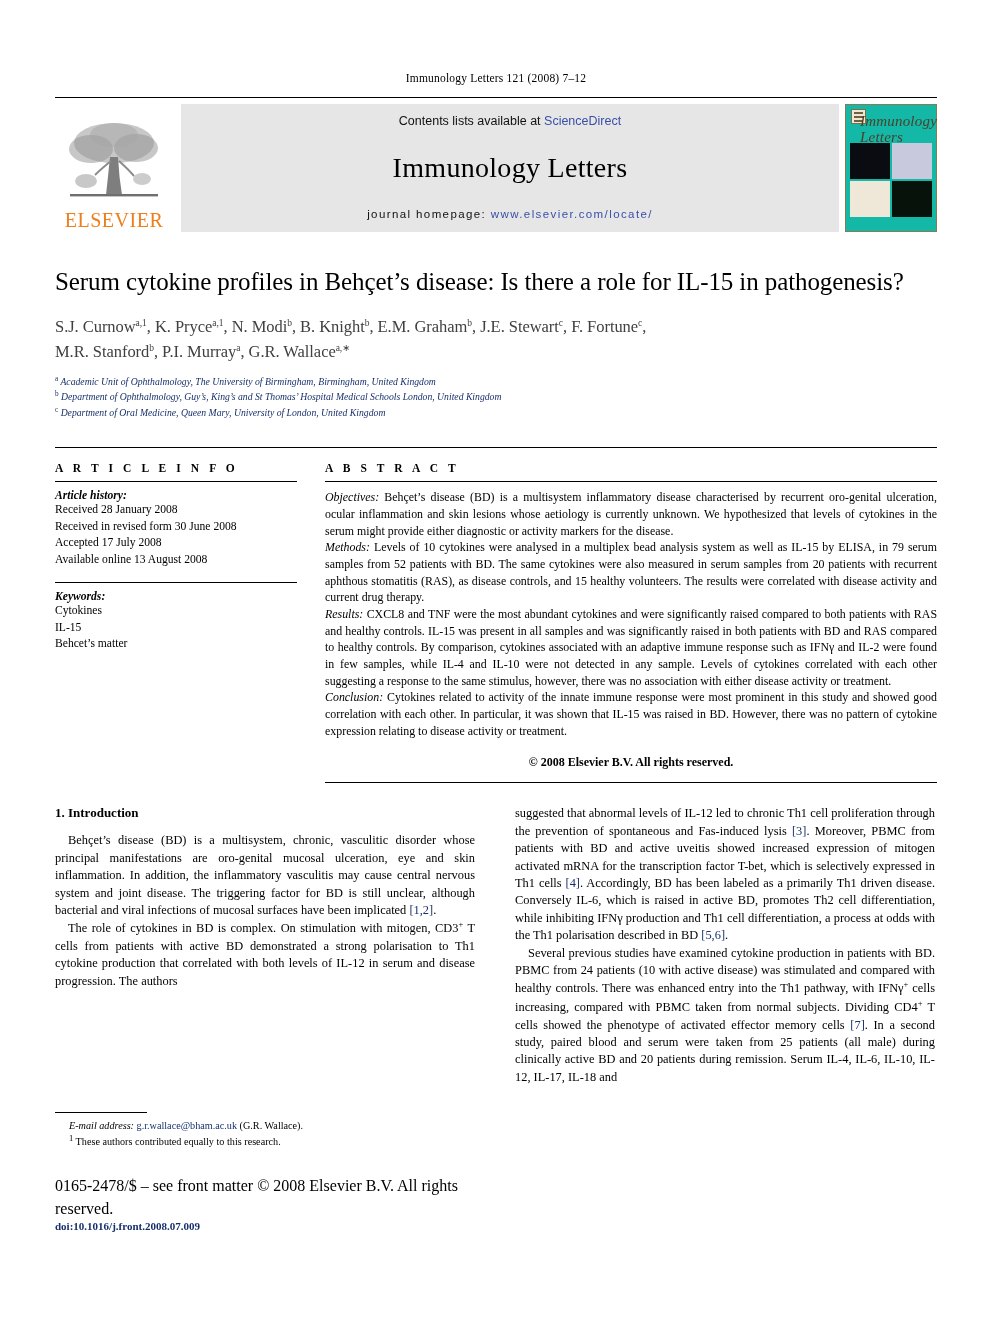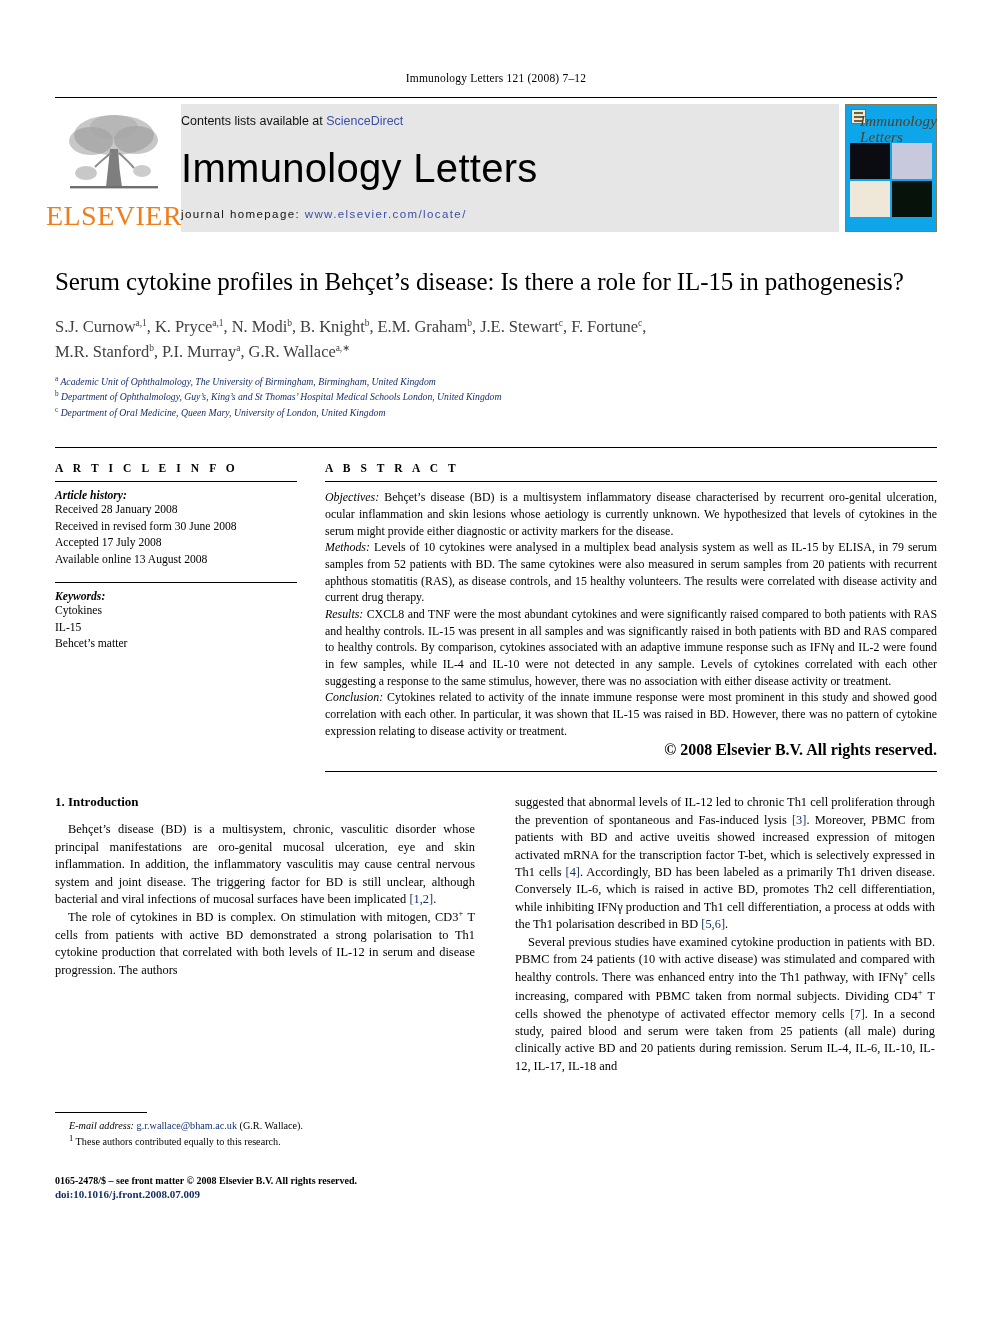--- a/index.html
+++ b/index.html
@@ -32,55 +32,55 @@
   }
   .logo-box {
     width:118px; flex:0 0 118px;
     display:flex; flex-direction:column; align-items:center; justify-content:flex-end;
     padding-bottom:2px;
   }
   .tree-svg { display:block; }
   .elsevier-word {
     font-family:"Liberation Serif", serif;
     color:#ef7d1a;
-    font-size:28px;
+    font-size:20px;
     letter-spacing:.5px;
     line-height:1;
     margin-top:1px;
   }
   .banner {
     flex:1 1 auto;
     background:#e6e6e6;
     margin:0 6px 0 8px;
     display:flex; flex-direction:column;
-    align-items:flex-start; justify-content:space-between;
+    align-items:center; justify-content:space-between;
     padding:10px 0 12px 0;
     box-sizing:border-box;
   }
   .banner-top { font-family:"Liberation Sans", sans-serif; font-size:12.5px; color:#111; }
   .sd-link { color:#3a4fa8; }
   .banner-title {
-    font-family:Liberation Sans, sans-serif;
-    font-size:40px;
+    font-family:Liberation Serif, serif;
+    font-size:28px;
     letter-spacing:.3px;
     color:#000;
   }
   .banner-home {
     font-family:"Liberation Sans", sans-serif;
     font-size:11.5px;
     letter-spacing:1.4px;
     color:#111;
   }
   .banner-home .url { color:#3a4fa8; }
 
   
   .cover {
     width:92px; flex:0 0 92px;
     border:1px solid #8a7a52;
-    background:#0ea5e9;
+    background:#14b8a6;
     box-sizing:border-box;
     padding:4px;
     display:flex; flex-direction:column;
     height:128px;
   }
   .cover-head { height:34px; position:relative; }
   .cover-stamp {
     position:absolute; left:1px; top:0;
     width:13px; height:13px; background:#f1e7d0; border:1px solid #7d6e4b;
   }
@@ -158,24 +158,24 @@
 
   .abs-p {
     font-size:11.9px;
     line-height:1.40;
     text-align:justify;
     margin:0 0 0 0;
     hyphens:auto;
   }
   .abs-p .lead { font-style:italic; }
   .copyright {
-    font-size:16px;
-    text-align:right;
+    font-size:12px;
+    text-align:center;
     font-weight:bold;
-    margin-top:2px;
+    margin-top:16px;
   }
   .abs-bottom-rule { border-top:1.2px solid #000; margin-top:12px; }
 
   
   .body-cols {
     margin:22px 55px 0 55px;
     display:flex;
     gap:40px;
     height:360px;
   }
@@ -211,21 +211,21 @@
     font-size:10.2px;
     line-height:1.40;
     text-align:justify;
     margin:0;
   }
   .fn .star { }
   .fn-indent { text-indent:14px; }
   .email { color:#17306b; }
   .fn-italic { font-style:italic; }
   .issn-block { margin-top:24px; }
-  .issn { font-size:10px; font-weight:bold; line-height:1.45; }
+  .issn { font-size:16px; font-weight:normal; line-height:1.45; }
   .doi { font-size:11px; font-weight:bold; color:#17306b; }
 </style>
 </head>
 <body>
 
 <div class="page">
 
   <div class="running-head">Immunology Letters 121 (2008) 7–12</div>
 
   <div class="masthead">

